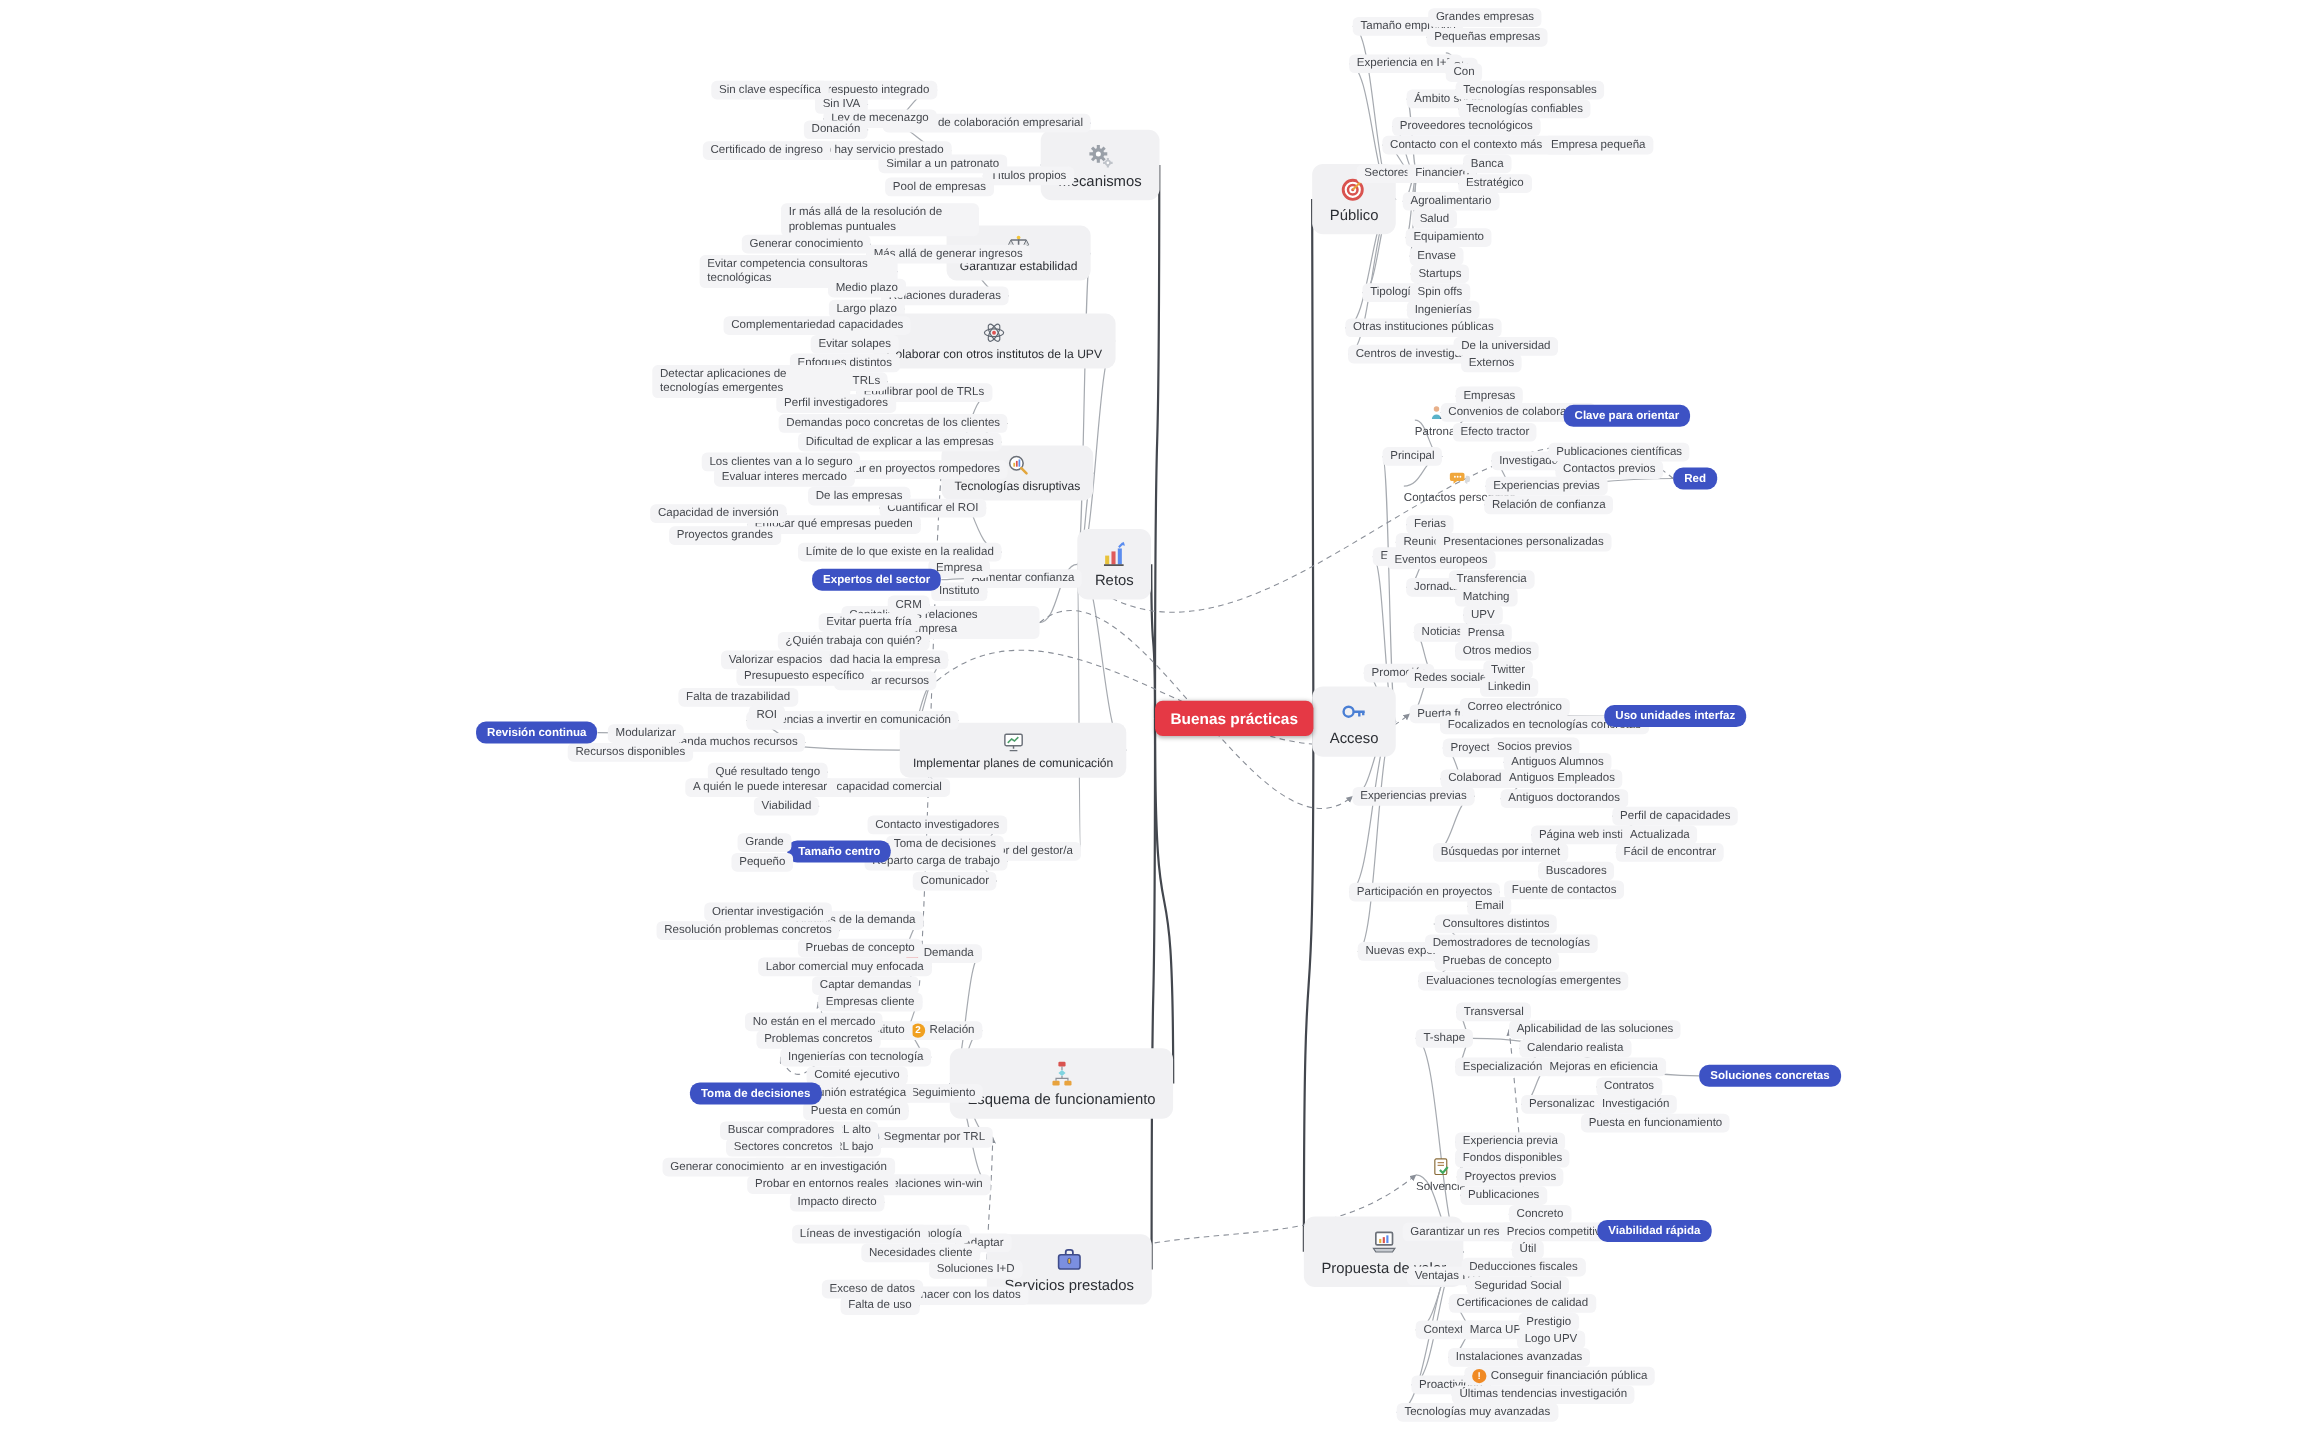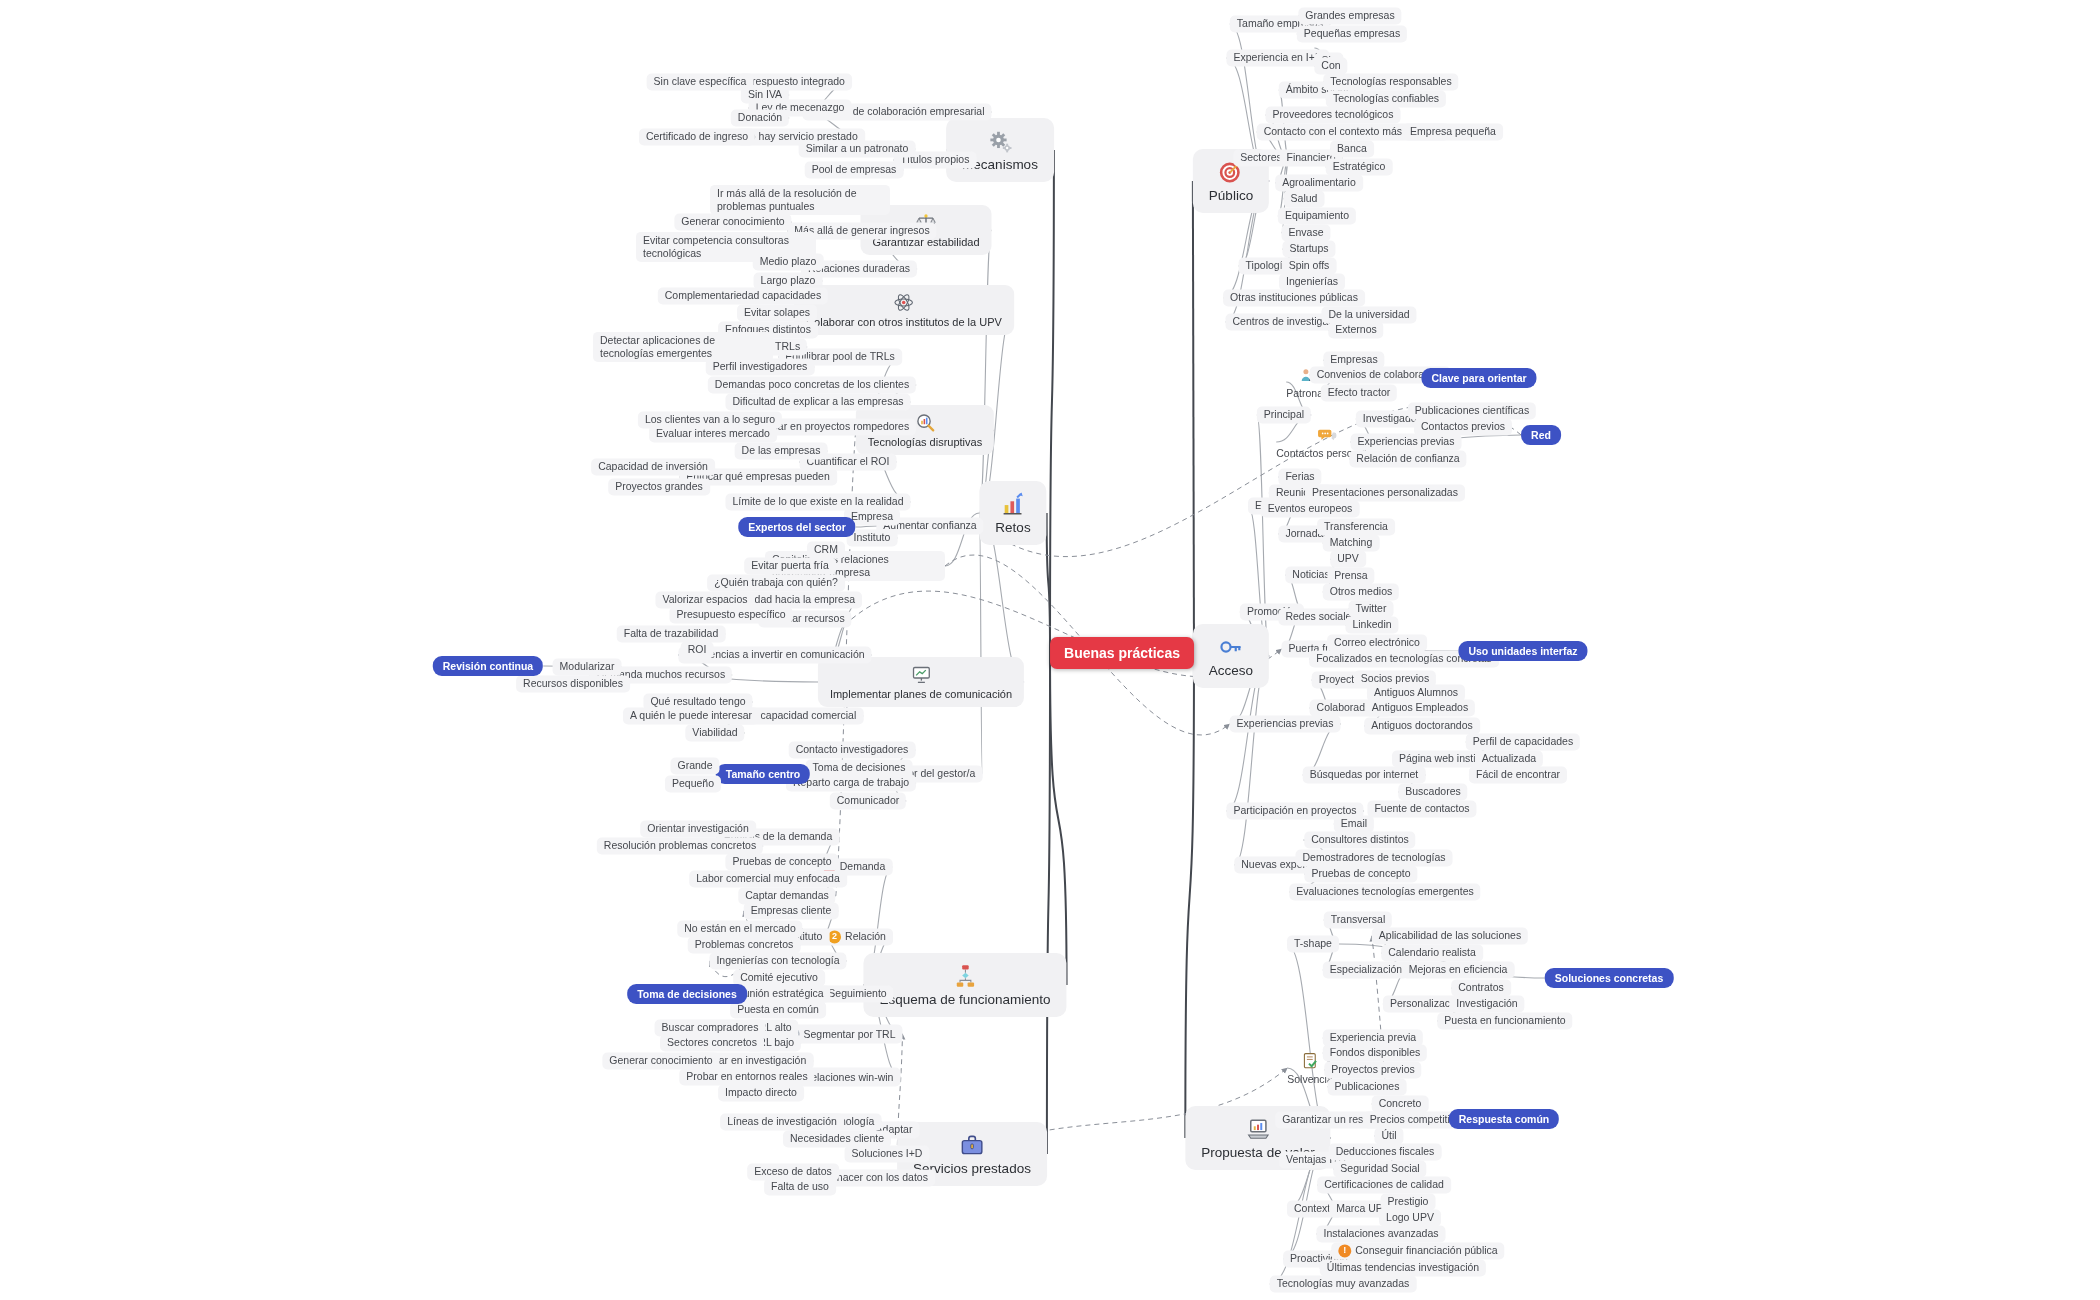--- a/index.html
+++ b/index.html
@@ -1068,21 +1068,21 @@
     <div class="node leaf" style="left: 1400px; top: 1104px;">
       <span class="lbl">Concreto</span>
     </div>
     <div class="node leaf" style="left: 1418px; top: 1120px;">
       <span class="lbl">Precios competitivos</span>
     </div>
     <div class="node leaf" style="left: 1389px; top: 1136px;">
       <span class="lbl">Útil</span>
     </div>
     <div class="node badge" style="left: 1504px; top: 1119px;">
-      <span class="lbl">Respuesta común</span>
+      <span class="lbl">Viabilidad rápida</span>
     </div>
     <div class="node leaf" style="left: 1316px; top: 1160px;">
       <span class="lbl">Ventajas I+D</span>
     </div>
     <div class="node leaf" style="left: 1385px; top: 1152px;">
       <span class="lbl">Deducciones fiscales</span>
     </div>
     <div class="node leaf" style="left: 1380px; top: 1169px;">
       <span class="lbl">Seguridad Social</span>
     </div>

